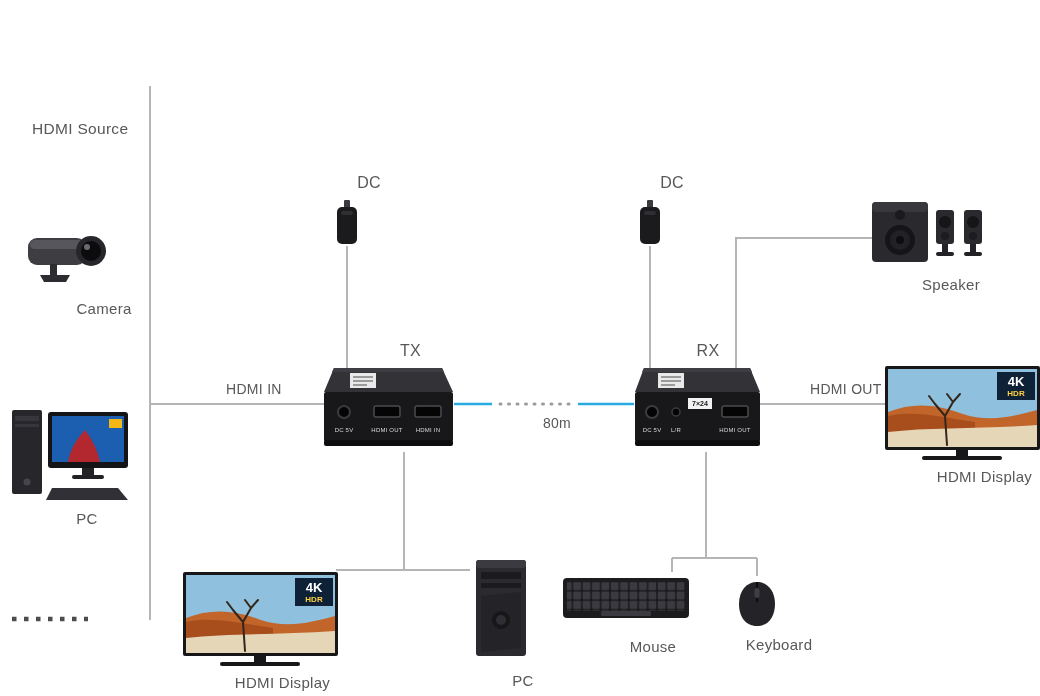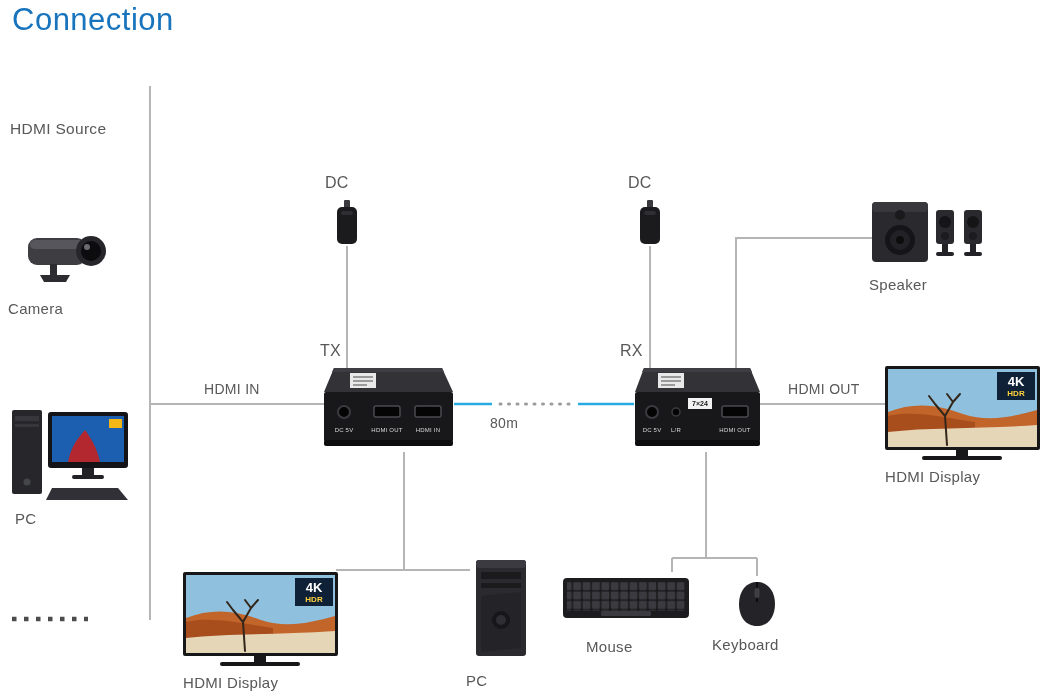--- a/index.html
+++ b/index.html
@@ -1,22 +1,22 @@
 <!DOCTYPE html>
 <html style="--title: #1774bd; --label: #58585a; --line: #b5b5b5; --link: #29abe2;"><head>
 <meta charset="utf-8">
 <style>
   * { margin:0; padding:0; box-sizing:border-box; }
   html,body { background:#ffffff; }
   body { font-family:"Liberation Sans", sans-serif; }
   .canvas { position:relative; width:1040px; height:696px; background:#fff; overflow:hidden; }
   .wires { position:absolute; left:0; top:0; z-index:1; }
   .dev { position:absolute; z-index:2; }
-  .lbl { position:absolute; z-index:3; color:var(--label,#58585a); font-size:15px; white-space:nowrap; letter-spacing:.3px; }
-  .lbl.center { text-align:left; }
+  .lbl { position:absolute; z-index:3; color:var(--label,#58585a); font-size:15px; white-space:nowrap; letter-spacing:.3px;margin-left:22px; }
+  .lbl.center { text-align:center; }
   .lbl.small { font-size:14px; }
   .lbl.big { font-size:16px; }
   .title { position:absolute; left:12px; top:2px; z-index:3; font-size:31px; font-weight:500;
            color:var(--title,#1774bd); letter-spacing:.5px; }
   text.port { font-size:6px; fill:#d8d8d8; text-anchor:middle; font-family:"Liberation Sans",sans-serif; letter-spacing:.2px; }
   text.sticker { font-size:7px; font-weight:bold; fill:#1a1a1a; text-anchor:middle; font-family:"Liberation Sans",sans-serif; }
   text.badge4k { font-size:13px; font-weight:bold; fill:#ffffff; text-anchor:middle; font-family:"Liberation Sans",sans-serif; }
   text.badgehdr { font-size:8px; font-weight:bold; fill:#ffd23c; text-anchor:middle; font-family:"Liberation Sans",sans-serif; }
 </style>
 </head>
@@ -34,24 +34,23 @@
       <path d="M760 404 H886"></path>
       <path d="M404 452 V570 M336 570 H470"></path>
       <path d="M706 452 V558 M672 558 H757 M672 558 V572 M757 558 V576"></path>
     </g>
     <path d="M454 404 H492" style="stroke:var(--link,#29abe2)" stroke-width="2.5" fill="none"></path>
     <path d="M500 404 H572" style="stroke:#9c9c9c" stroke-width="3" stroke-dasharray="1 7.5" stroke-linecap="round" fill="none"></path>
     <path d="M578 404 H634" style="stroke:var(--link,#29abe2)" stroke-width="2.5" fill="none"></path>
     <path d="M12 619 H88" style="stroke:#4c4c4f" stroke-width="4.5" stroke-dasharray="4.5 7.5" fill="none"></path>
   </svg>
 
-  <div class="title">Connection</div>
 
   <div class="lbl" style="left:10px;top:120px;font-size:15.5px">HDMI Source</div>
-  <div class="lbl center" style="left:8px;top:300px;width:100px">Camera</div>
+  <div class="lbl center" style="left:32px;top:300px;width:100px">Camera</div>
   <div class="lbl center" style="left:15px;top:510px;width:100px">PC</div>
   <div class="lbl small" style="left:204px;top:381px">HDMI IN</div>
   <div class="lbl center big" style="left:320px;top:342px;width:137px">TX</div>
   <div class="lbl center big" style="left:325px;top:174px;width:44px">DC</div>
   <div class="lbl center small" style="left:490px;top:415px;width:90px">80m</div>
   <div class="lbl center big" style="left:620px;top:342px;width:132px">RX</div>
   <div class="lbl center big" style="left:628px;top:174px;width:44px">DC</div>
   <div class="lbl small" style="left:788px;top:381px">HDMI OUT</div>
   <div class="lbl center" style="left:869px;top:276px;width:120px">Speaker</div>
   <div class="lbl center" style="left:885px;top:468px;width:155px">HDMI Display</div>

